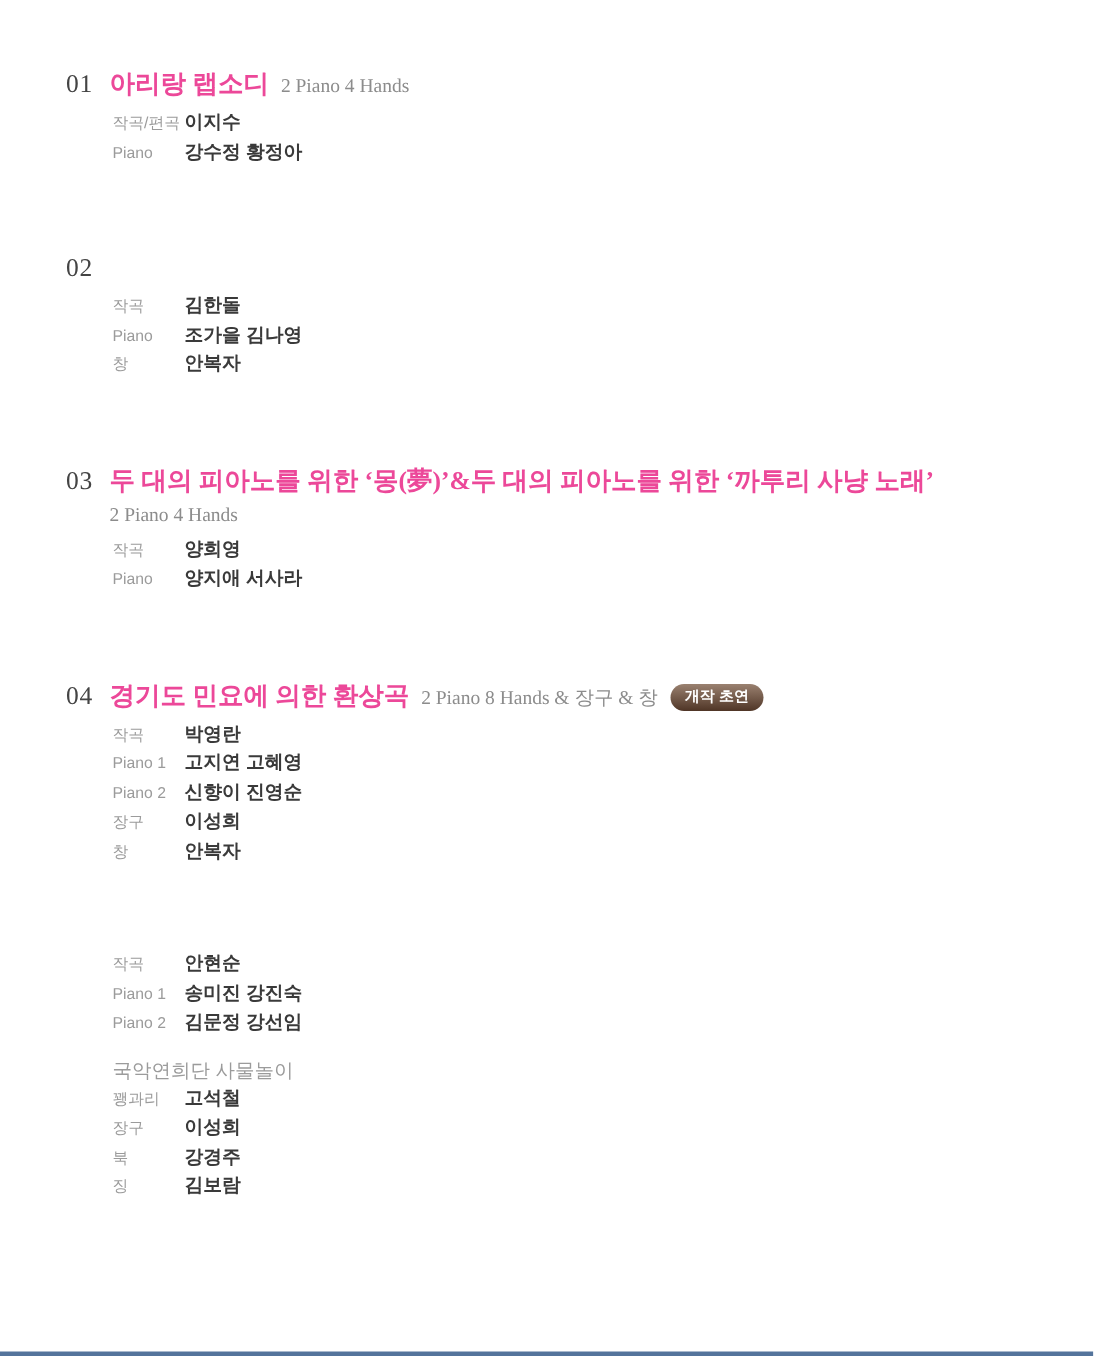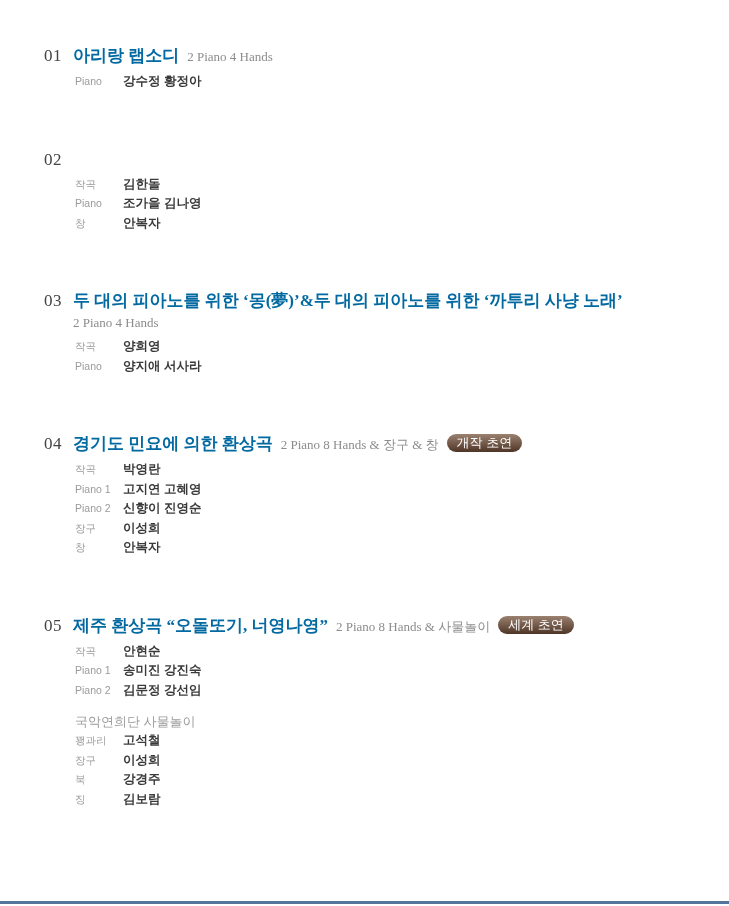--- a/index.html
+++ b/index.html
@@ -37,21 +37,21 @@
     font-family: "Liberation Serif", "DejaVu Serif", serif;
     font-size: 17px;
     color: #444444;
     letter-spacing: 0.5px;
   }
 
   .title {
     font-family: "Liberation Serif", "DejaVu Serif", serif;
     font-size: 17px;
     font-weight: 700;
-    color: #0369a1;
+    color: #ec4899;
   }
 
   .subtitle {
     font-family: "Liberation Serif", "DejaVu Serif", serif;
     font-size: 13px;
     color: #8c8c8c;
     margin-left: 8px;
   }
 
   .subtitle-below {
@@ -61,22 +61,22 @@
     margin-left: 29px;
     line-height: 20px;
   }
 
   .badge {
     display: inline-block;
     margin-left: 8px;
     padding: 2px 10px 3px 10px;
     border-radius: 10px;
     font-family: "Liberation Sans", sans-serif;
-    font-size: 13px;
-    font-weight: 400;
+    font-size: 10px;
+    font-weight: 700;
     line-height: 13px;
     position: relative;
     top: -2px;
     white-space: nowrap;
   }
 
   .credits { margin-left: 31px; margin-top: 5px; }
 
   .credit-row {
     display: flex;
@@ -120,20 +120,24 @@
   <section class="item">
     <div class="title-row">
       <span class="num">01</span>
       <span>
         <span class="title">아리랑 랩소디</span><span class="subtitle">2 Piano 4 Hands</span><span class="badge" hidden=""></span>
       </span>
     </div>
 
     <div class="credits">
           <div class="credit-row">
+            <span class="credit-label">작곡/편곡</span>
+            <span class="credit-value">이지수</span>
+          </div>
+          <div class="credit-row">
             <span class="credit-label">Piano</span>
             <span class="credit-value">강수정 황정아</span>
           </div>
         </div>
   </section>
 
   <section class="item">
     <div class="title-row">
       <span class="num">02</span>
     </div>
@@ -200,26 +204,20 @@
             <span class="credit-value">이성희</span>
           </div>
           <div class="credit-row">
             <span class="credit-label">창</span>
             <span class="credit-value">안복자</span>
           </div>
         </div>
   </section>
 
   <section class="item">
-    <div class="title-row">
-      <span class="num">05</span>
-      <span>
-        <span class="title">제주 환상곡 “오돌또기, 너영나영”</span><span class="subtitle">2 Piano 8 Hands &amp; 사물놀이</span><span class="badge" style="background: linear-gradient(rgb(154, 129, 112), rgb(79, 53, 38)); color: rgb(255, 255, 255);">세계 초연</span>
-      </span>
-    </div>
 
     <div class="credits">
           <div class="credit-row">
             <span class="credit-label">작곡</span>
             <span class="credit-value">안현순</span>
           </div>
           <div class="credit-row">
             <span class="credit-label">Piano 1</span>
             <span class="credit-value">송미진 강진숙</span>
           </div>

